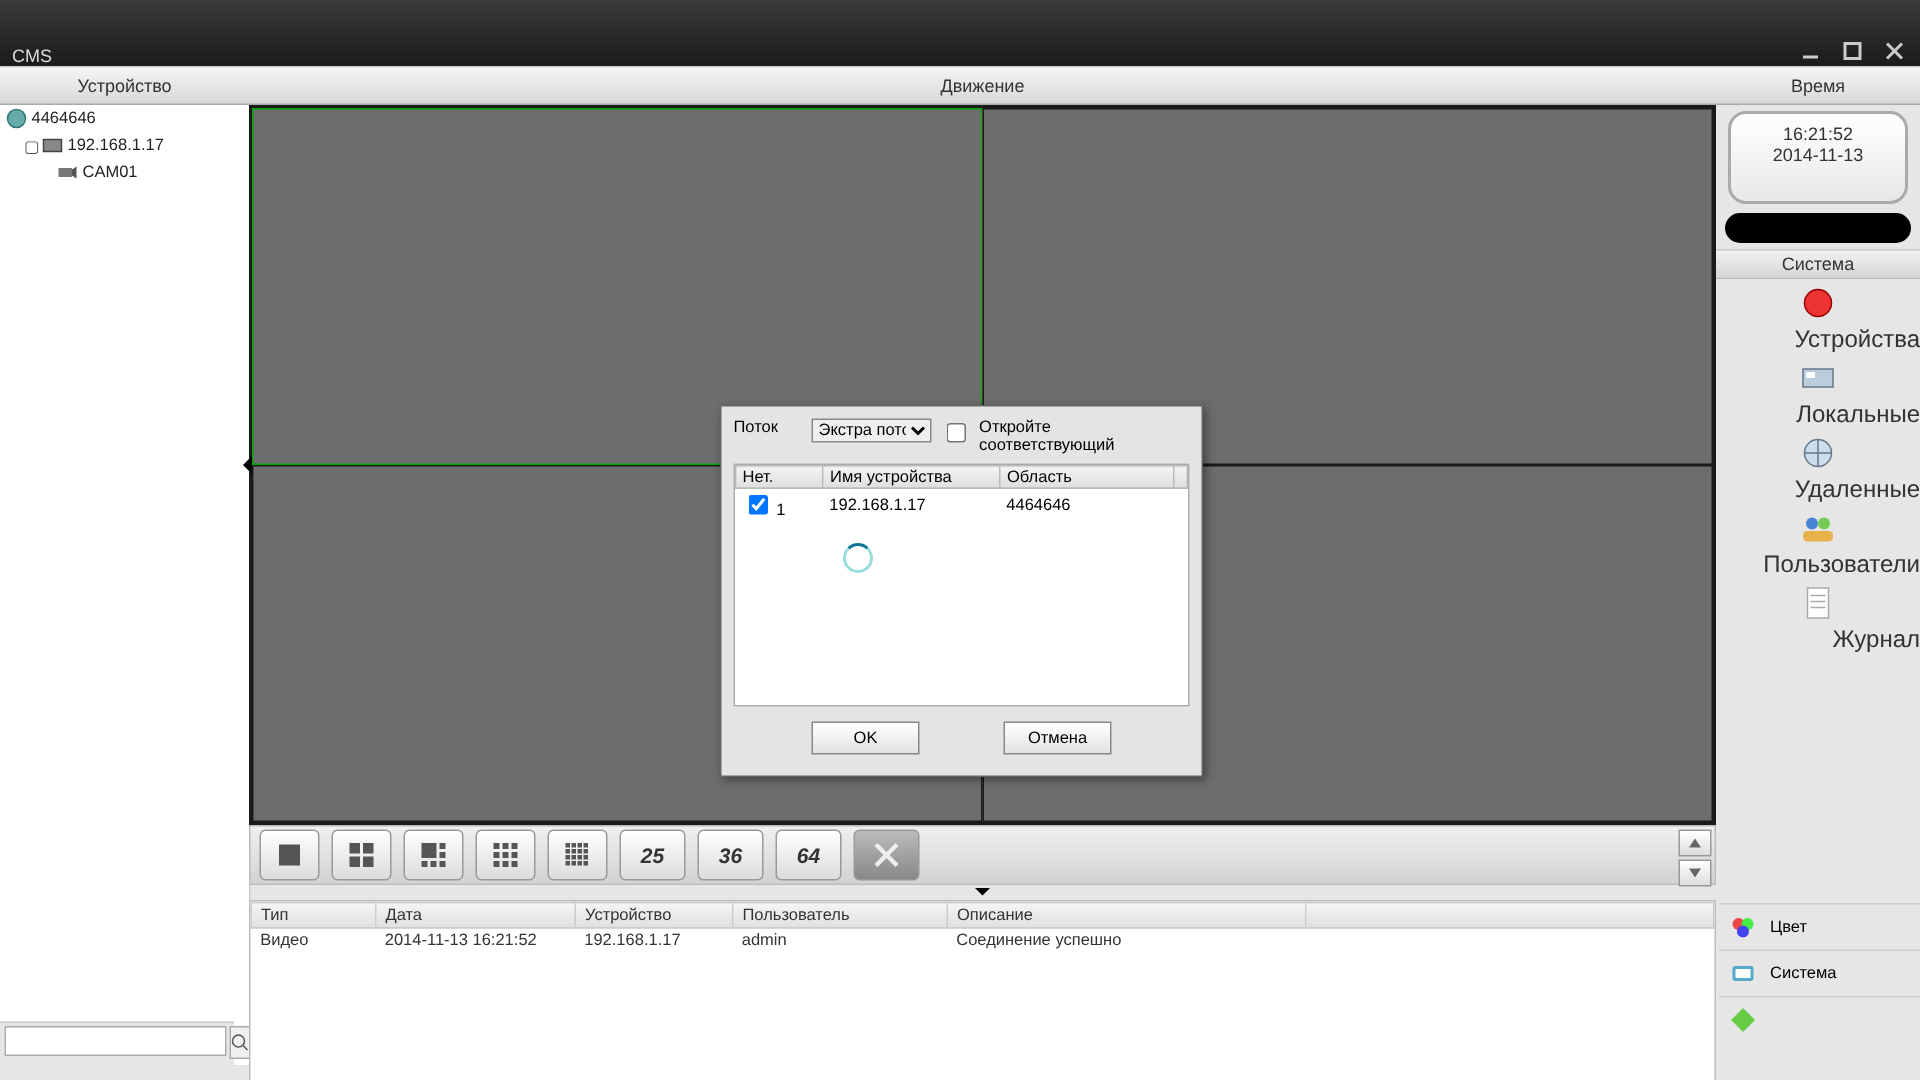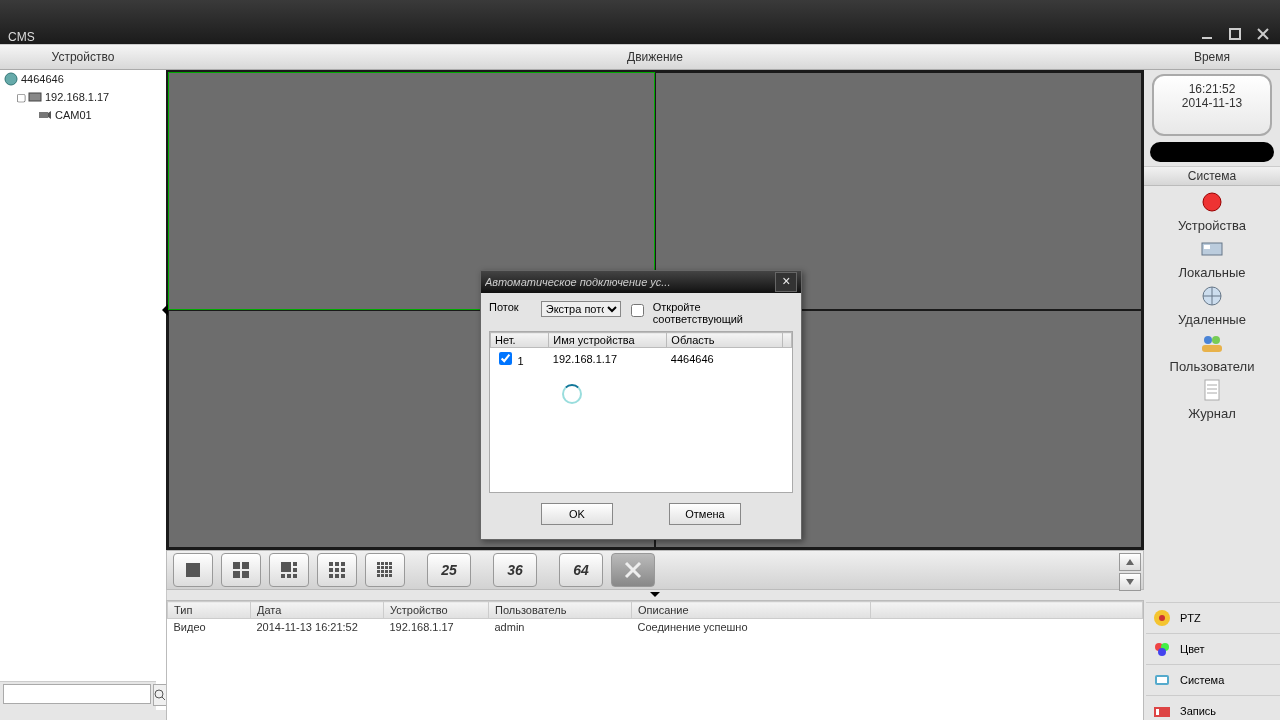--- a/index.html
+++ b/index.html
@@ -26,29 +26,29 @@
   .vidwrap{position:absolute;left:166px;top:0;width:978px;height:480px;background:#222;border:2px solid #1a1a1a;box-sizing:border-box;}
   .vidgrid{display:grid;grid-template-columns:1fr 1fr;grid-template-rows:1fr 1fr;width:100%;height:100%;}
   .vidcell{background:#6d6d6d;border:1px solid #1a1a1a;}
   .vidcell.active{border:1px solid #0a0;}
   .triangle-left{position:absolute;left:-6px;top:50%;width:0;height:0;border-top:6px solid transparent;border-bottom:6px solid transparent;border-right:6px solid #000;transform:translateY(-50%);}
   
   .right{position:absolute;right:0;top:0;width:136px;height:660px;background:transparent;display:flex;flex-direction:column;align-items:center;}
   .clockbox{width:116px;height:52px;margin:4px auto;border:2px solid #aaa;border-radius:12px;background:linear-gradient(#fff,#e8e8e8);text-align:center;padding-top:6px;font-size:12px;color:#333;}
   .blackbar{width:124px;height:20px;border-radius:10px;background:#000;margin:2px auto 4px;}
   .systitle{width:100%;text-align:center;font-size:12px;color:#333;background:linear-gradient(#f2f2f2,#d6d6d6);border-top:1px solid #ccc;border-bottom:1px solid #bbb;padding:2px 0;}
-  .sysitem{width:100%;text-align:center;font-size:13px;color:#333;margin-top:2px;}
+  .sysitem{width:100%;text-align:right;font-size:16px;color:#333;margin-top:2px;}
   .sysitem .ico{width:28px;height:28px;margin:0 auto 2px;display:block;}
   .tabrow{display:flex;align-items:center;height:30px;border-top:1px solid #ccc;padding-left:6px;gap:8px;}
   .tabrow .tico{width:20px;height:20px;}
   
   .layoutbar{position:absolute;left:166px;top:480px;width:978px;height:40px;background:linear-gradient(#f0f0f0,#d2d2d2);display:flex;align-items:center;padding-left:6px;gap:8px;border:1px solid #bbb;box-sizing:border-box;}
   .lbtn{width:38px;height:32px;border:1px solid #999;border-radius:4px;background:linear-gradient(#fff,#dcdcdc);display:flex;align-items:center;justify-content:center;}
   .lbtn.big{width:42px;}
-  .lbtn.num{font-weight:bold;font-size:14px;font-style:italic;color:#333;margin-left:14px;}
+  .lbtn.num{font-weight:bold;font-size:14px;font-style:italic;color:#333;}
   .updown{position:absolute;right:2px;top:2px;width:22px;display:flex;flex-direction:column;gap:2px;}
   .updown div{width:20px;height:16px;border:1px solid #999;background:linear-gradient(#fff,#ddd);display:flex;align-items:center;justify-content:center;}
   .triangle-down-small{position:absolute;left:50%;bottom:-8px;width:0;height:0;border-left:5px solid transparent;border-right:5px solid transparent;border-top:5px solid #000;transform:translateX(-50%);}
   
   .log{position:absolute;left:166px;top:530px;width:978px;height:130px;background:#fff;border:1px solid #bbb;box-sizing:border-box;overflow:hidden;}
   .log table{width:100%;border-collapse:collapse;font-size:11px;}
   .log th{background:linear-gradient(#f4f4f4,#e0e0e0);border:1px solid #ccc;text-align:left;padding:2px 6px;font-weight:normal;color:#333;}
   .log td{border:0;padding:2px 6px;color:#333;}
   
   .rtabs{position:absolute;right:0;top:532px;width:134px;}
@@ -304,61 +304,43 @@
         <td>Соединение успешно</td>
         <td></td>
       </tr>
         </tbody>
     </table>
   </div>
 
   <div class="rtabs">
     <div class="tabrow">
       <svg class="tico" viewBox="0 0 20 20">
-          <circle cx="10" cy="10" r="8" fill="#f4c430"></circle>
-          <circle cx="10" cy="10" r="3" fill="#c33"></circle>
-        </svg>
-      <span>PTZ</span>
-    </div>
-    <div class="tabrow">
-      <svg class="tico" viewBox="0 0 20 20">
           <circle cx="7" cy="8" r="4" fill="#e44"></circle>
           <circle cx="13" cy="8" r="4" fill="#4e4"></circle>
           <circle cx="10" cy="13" r="4" fill="#44e"></circle>
         </svg>
       <span>Цвет</span>
     </div>
     <div class="tabrow">
       <svg class="tico" viewBox="0 0 20 20">
           <rect x="3" y="5" width="14" height="10" rx="2" fill="#5ac"></rect>
           <rect x="5" y="7" width="10" height="6" fill="#fff"></rect>
         </svg>
       <span>Система</span>
     </div>
     <div class="tabrow">
       <svg class="tico" viewBox="0 0 20 20">
-          <rect x="2" y="6" width="16" height="10" fill="#d44"></rect>
-          <rect x="4" y="8" width="3" height="6" fill="#fff"></rect>
-        </svg>
-      <span>Запись</span>
-    </div>
-    <div class="tabrow">
-      <svg class="tico" viewBox="0 0 20 20">
           <polygon points="10,2 18,10 10,18 2,10" fill="#6c4"></polygon>
         </svg>
 
     </div>
 
   </div>
 
   <div class="dialog">
-    <div class="dlg-title">
-      <span class="t">Автоматическое подключение ус...</span>
-      <div class="dlg-close">×</div>
-    </div>
     <div class="dlg-body">
       <div class="dlg-row">
         <label>Поток</label>
         <select><option>Экстра поток</option></select>
         <input type="checkbox" style="">
         <span>Откройте соответствующий</span>
       </div>
       <div class="dlg-table">
         <table>
           <thead>

